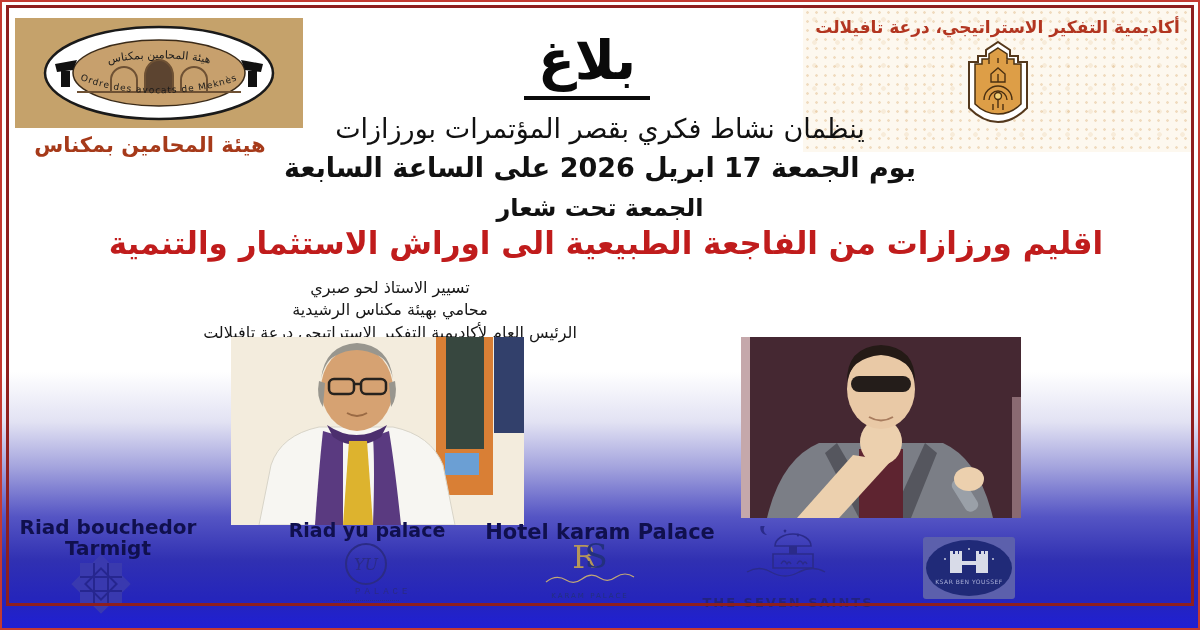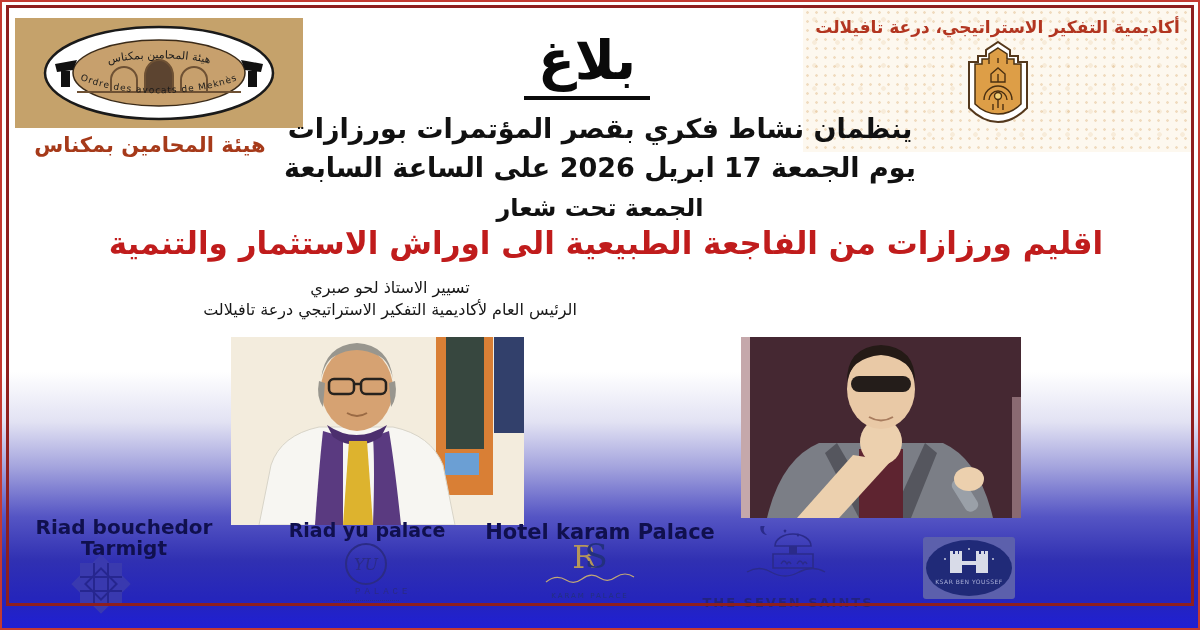--- a/index.html
+++ b/index.html
@@ -21,36 +21,36 @@
   
   .acad-box{left:803px;top:8px;width:389px;height:144px;background:#fdf8ef;
     background-image:radial-gradient(rgba(205,145,70,.28) 1px,rgba(0,0,0,0) 1.6px),radial-gradient(rgba(215,160,90,.14) 2px,rgba(0,0,0,0) 2.6px);
     background-size:9px 9px,23px 23px;}
   .acad-title{margin-top:9px;font-size:17px;font-weight:bold;color:#b23520;direction:rtl;text-align:center;}
   .acad-logo{display:block;margin:3px auto 0;}
 
   
   .title-wrap{left:0;right:0;top:30px;text-align:center;}
   .title-word{display:inline-block;transform:translateX(-13px);font-size:54px;line-height:1.15;font-weight:bold;color:#0a0a0a;border-bottom:4px solid #0a0a0a;padding:0 14px 4px;}
-  .ln-org{left:0;right:0;top:113px;font-size:27px;font-weight:bold;color:#111;}
+  .ln-org{left:0;right:0;top:113px;font-size:27px;font-weight:normal;color:#111;}
   .ln-date{left:0;right:0;top:152px;font-size:27px;font-weight:bold;color:#111;}
   .ln-time{left:0;right:0;top:194px;font-size:24px;font-weight:bold;color:#111;}
   .ln-slogan{left:0;right:0;top:225px;font-size:31px;font-weight:bold;color:#c01c1c;padding-left:12px;}
 
   
   .mod-col{left:155px;top:277px;width:470px;font-size:16px;color:#161616;line-height:1.4;}
   .spk-col{left:690px;top:277px;width:460px;font-size:16px;color:#161616;line-height:1.4;}
 
   
   .photo-left{left:231px;top:337px;width:293px;height:188px;}
   .photo-right{left:741px;top:337px;width:280px;height:181px;}
 
   
   .sp-name{font-weight:bold;color:#10104e;}
-  .sp1-name{left:18px;top:517px;width:212px;font-size:20px;line-height:1.05;}
+  .sp1-name{left:2px;top:517px;width:212px;font-size:20px;line-height:1.05;}
   .sp1-logo{left:68px;top:551px;}
   .sp2-name{left:283px;top:519px;width:168px;font-size:19px;}
   .sp2-logo{left:330px;top:543px;width:72px;text-align:center;}
   .yu-circle{width:38px;height:38px;margin:0 auto;border:2px solid #2b2b85;border-radius:50%;display:flex;align-items:center;justify-content:center;}
   .yu-mono{font-family:"DejaVu Serif","Liberation Serif",serif;font-style:italic;font-size:16px;color:#2b2b85;}
   .yu-sub{margin-top:2px;font-size:9px;letter-spacing:4px;color:#2b2b85;font-family:Liberation Mono, monospace;margin-left:25px;}
   .yu-line{margin:3px auto 0;width:66px;border-top:1px dotted #2b2b85;height:0;}
   .sp3-name{left:452px;top:520px;width:296px;font-size:21px;text-align:center;}
   .sp3-logo{left:535px;top:541px;width:110px;text-align:center;}
   .rs-mono{font-family:"DejaVu Serif","Liberation Serif",serif;line-height:.9;}
@@ -118,20 +118,21 @@
   <div class="abs title-wrap">
     <span class="title-word">بلاغ</span>
   </div>
   <div class="abs ctr rtl ln-org">ينظمان نشاط فكري بقصر المؤتمرات بورزازات</div>
   <div class="abs ctr rtl ln-date">يوم الجمعة 17 ابريل 2026 على الساعة السابعة</div>
   <div class="abs ctr rtl ln-time">الجمعة تحت شعار</div>
   <div class="abs ctr rtl ln-slogan">اقليم ورزازات من الفاجعة الطبيعية الى اوراش الاستثمار والتنمية</div>
 
   <div class="abs ctr rtl mod-col">
     <div>تسيير الاستاذ لحو صبري</div>
+    <div>محامي بهيئة مكناس الرشيدية</div>
     <div>الرئيس العام لأكاديمية التفكير الاستراتيجي درعة تافيلالت</div>
   </div>
 
   <svg class="abs photo-left" width="293" height="188" viewBox="0 0 293 188">
     <rect width="293" height="188" fill="#f3ecdd"></rect>
     <rect x="205" y="0" width="57" height="158" fill="#d97f35"></rect>
     <rect x="215" y="0" width="38" height="112" fill="#37473f"></rect>
     <rect x="214" y="116" width="34" height="22" fill="#6b9fd4"></rect>
     <rect x="263" y="0" width="30" height="96" fill="#32406b"></rect>
     <g>

